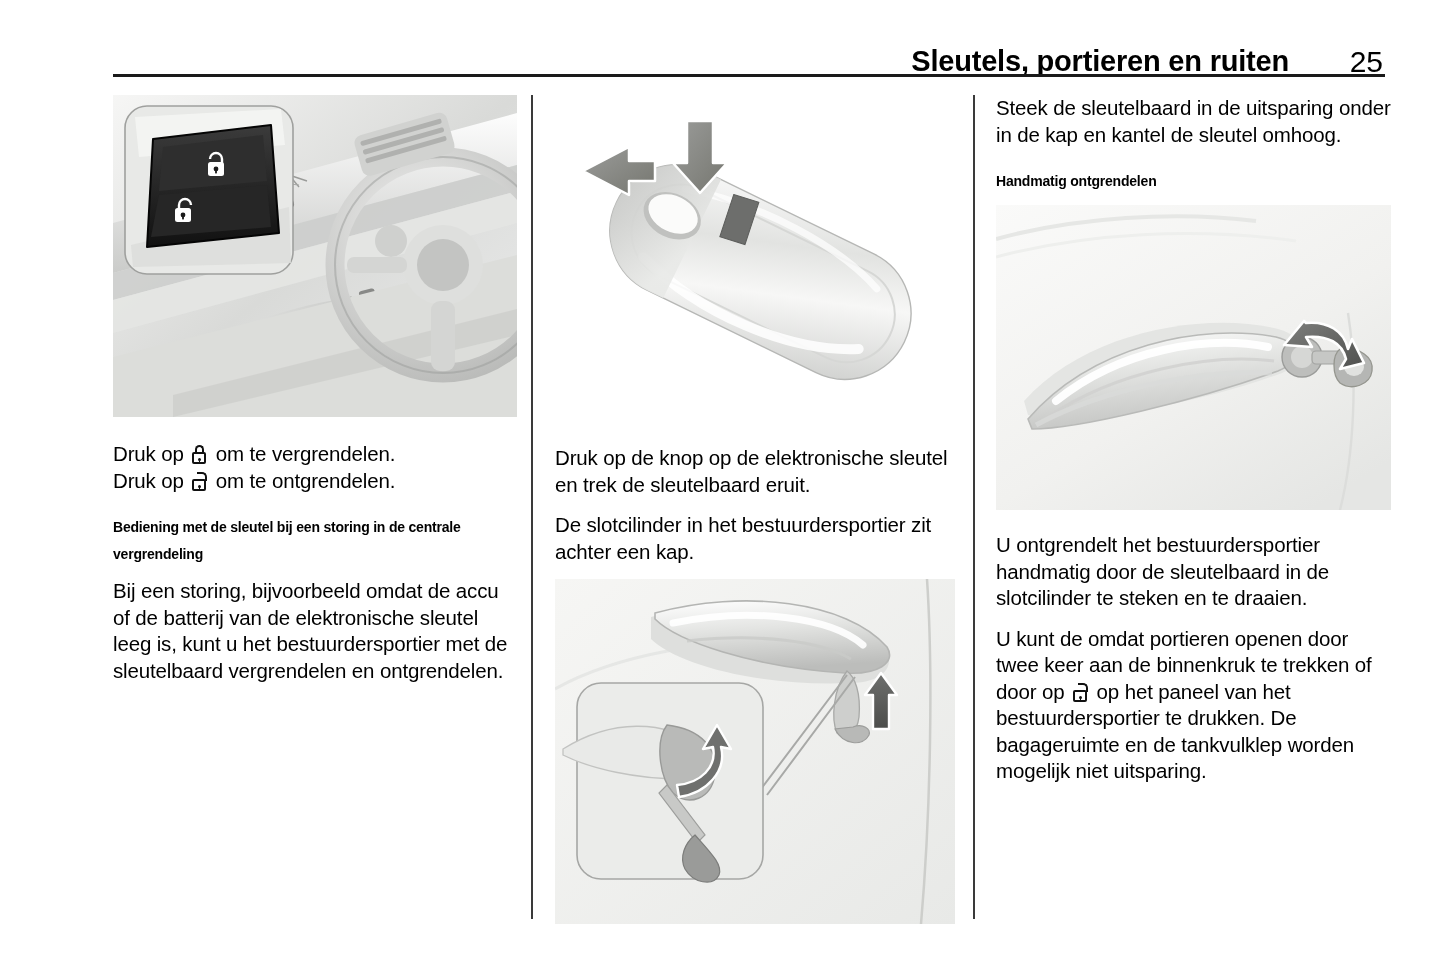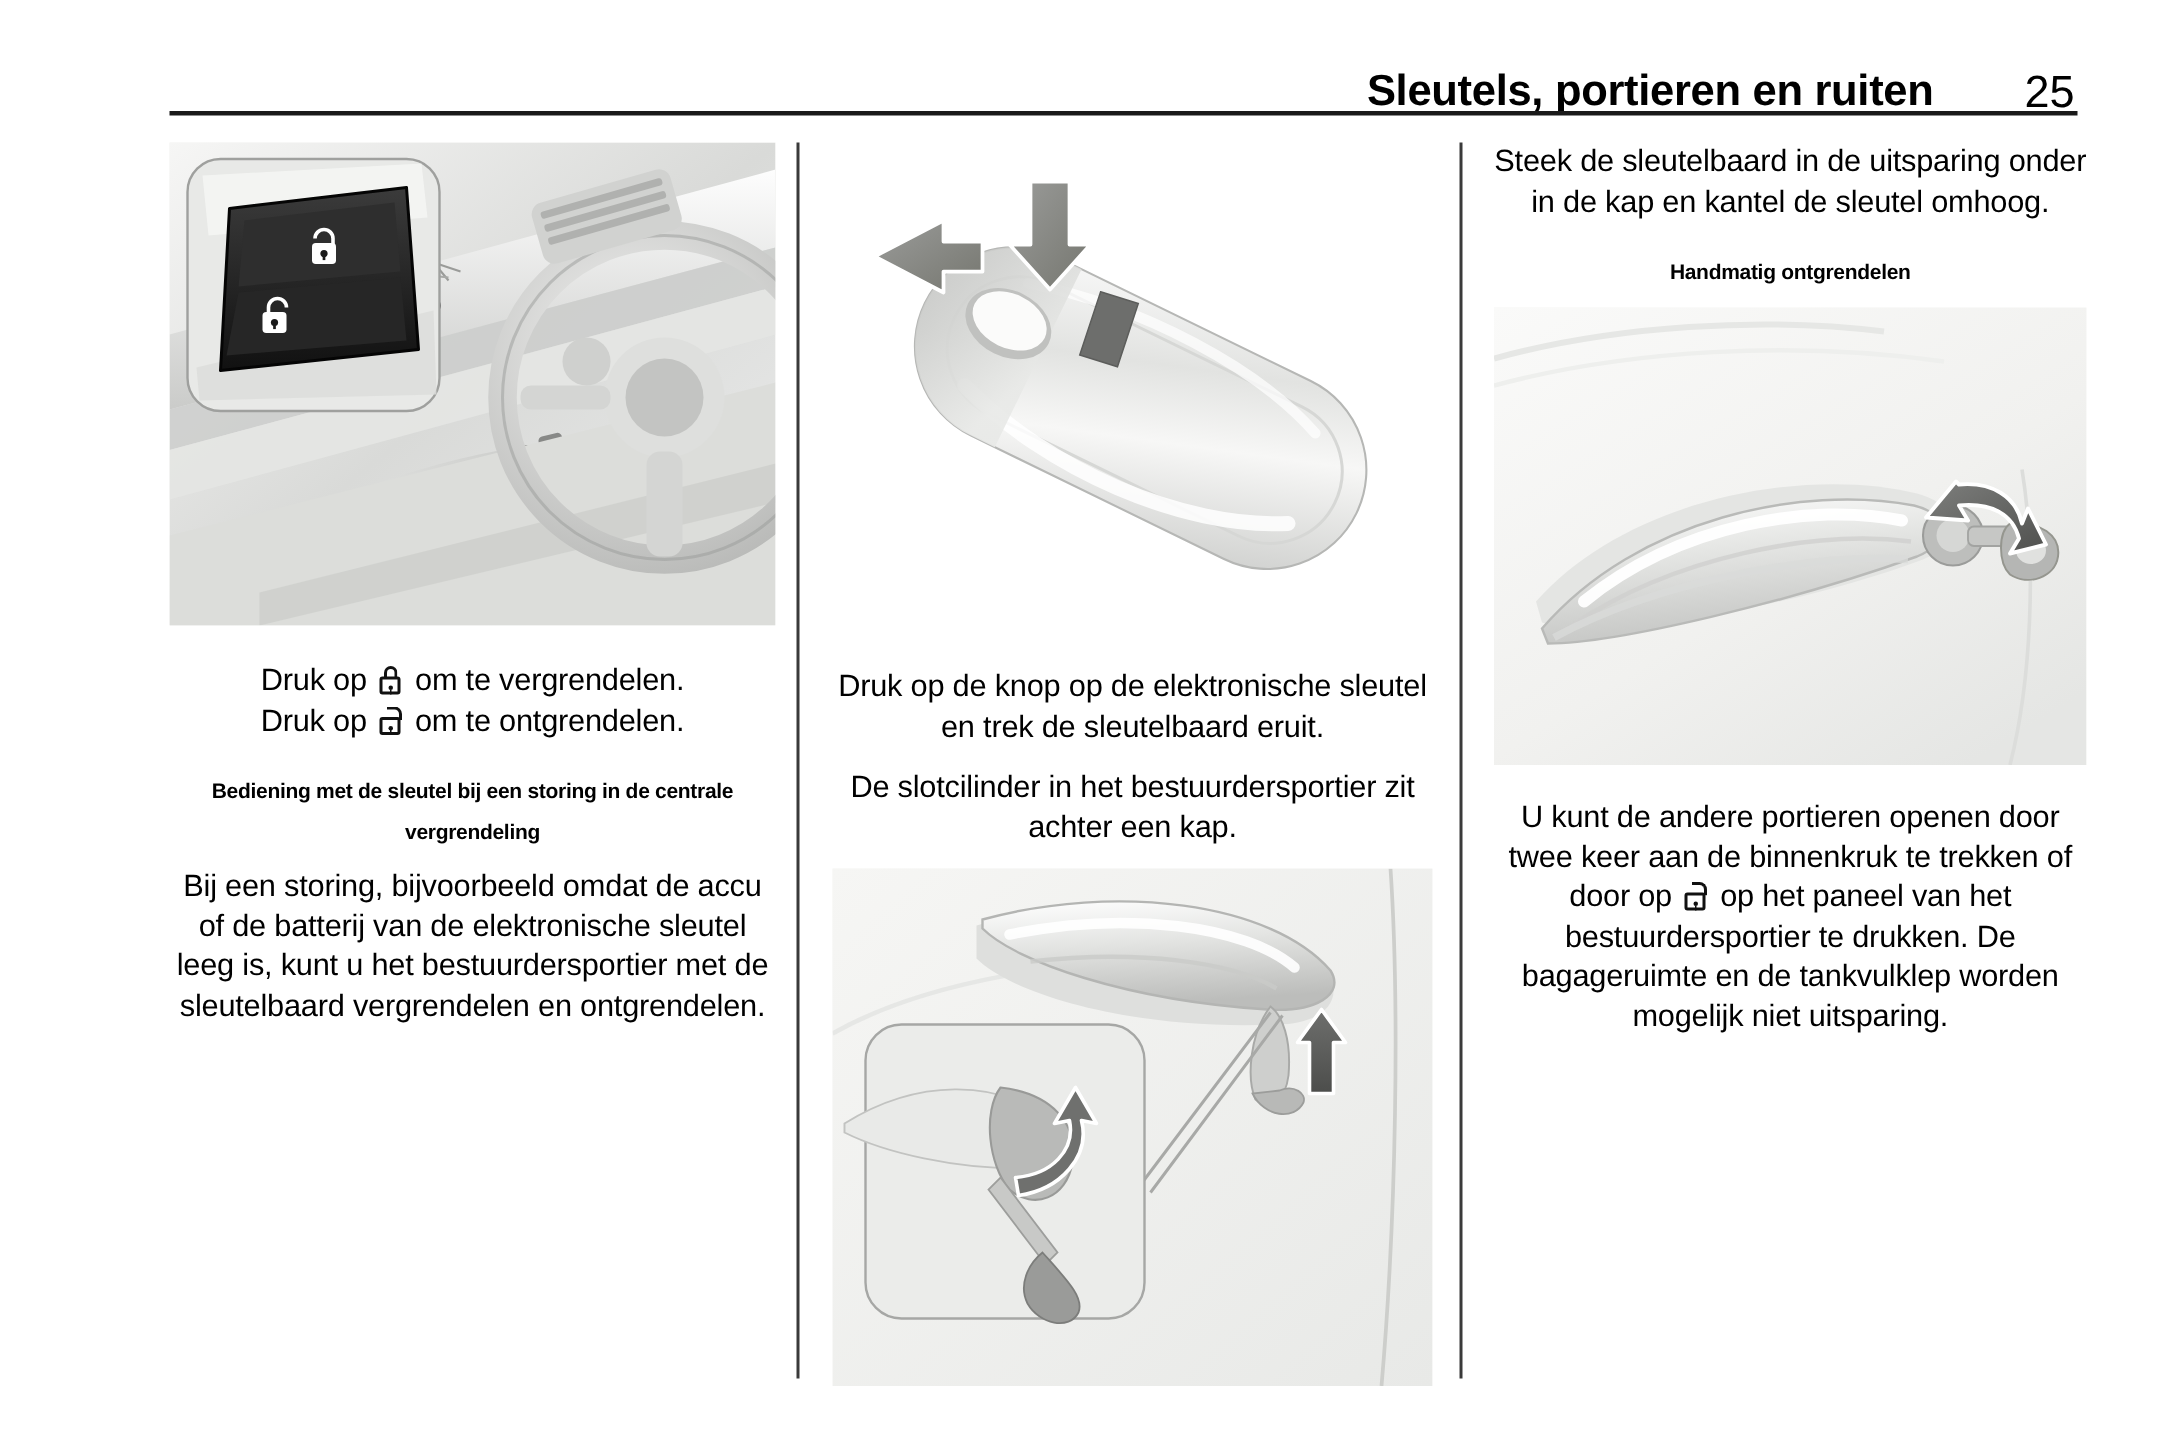--- a/index.html
+++ b/index.html
@@ -25,21 +25,21 @@
   }
   .header-pageno{
     font-size:30px;font-weight:normal;
     line-height:1;padding-bottom:1px;margin-left:48px;min-width:46px;text-align:right;
   }
   .header-rule{
     position:absolute;left:113px;top:74px;width:1272px;height:3px;background:#1a1a1a;
   }
 
   
-  .col{position:absolute;top:95px;text-align:center;}
+  .col{position:absolute;top:95px;}
   .col1{left:113px;width:404px;}
   .col2{left:555px;width:400px;}
   .col3{left:996px;width:395px;}
 
   .divider{position:absolute;width:2px;background:#3a3a3a;top:95px;height:824px;}
   .divider-1{left:531px;}
   .divider-2{left:973px;}
 
   
   p.body{
@@ -370,23 +370,24 @@
           <path d="M72 36 C92 34 106 44 104 58 C102 72 84 78 72 70 C64 62 64 42 72 36 Z" fill="#b5b6b4" stroke="#95968f" stroke-width="1.3"></path>
           <ellipse cx="86" cy="54" rx="10" ry="9" fill="#e0e1df"></ellipse>
         </g>
 
         <g transform="translate(248,110)">
           <path d="M62 8 C84 6 100 16 104 34 L108 24 L120 48 L96 54 L102 44 C98 28 84 20 62 22 L68 32 L40 30 L60 6 Z" fill="url(#arrg3)" stroke="#ffffff" stroke-width="2.6" stroke-linejoin="round"></path>
         </g>
       </svg>
     </div>
 
+    <p class="body">U ontgrendelt het bestuurdersportier handmatig door de sleutelbaard in de slotcilinder te steken en te draaien.</p>
 
     <p class="body">
-      <span>U kunt de andere portieren openen door twee keer aan de binnenkruk te trekken of door op</span>
+      <span>U kunt de omdat portieren openen door twee keer aan de binnenkruk te trekken of door op</span>
       <span class="lock open">
         <span class="shackle"></span><span class="bodyb"></span><span class="kh"></span>
       </span>
       <span>op het paneel van het bestuurdersportier te drukken. De bagageruimte en de tankvulklep worden mogelijk niet uitsparing.</span>
     </p>
   </div>
 
 </div>
 
 </body></html>

